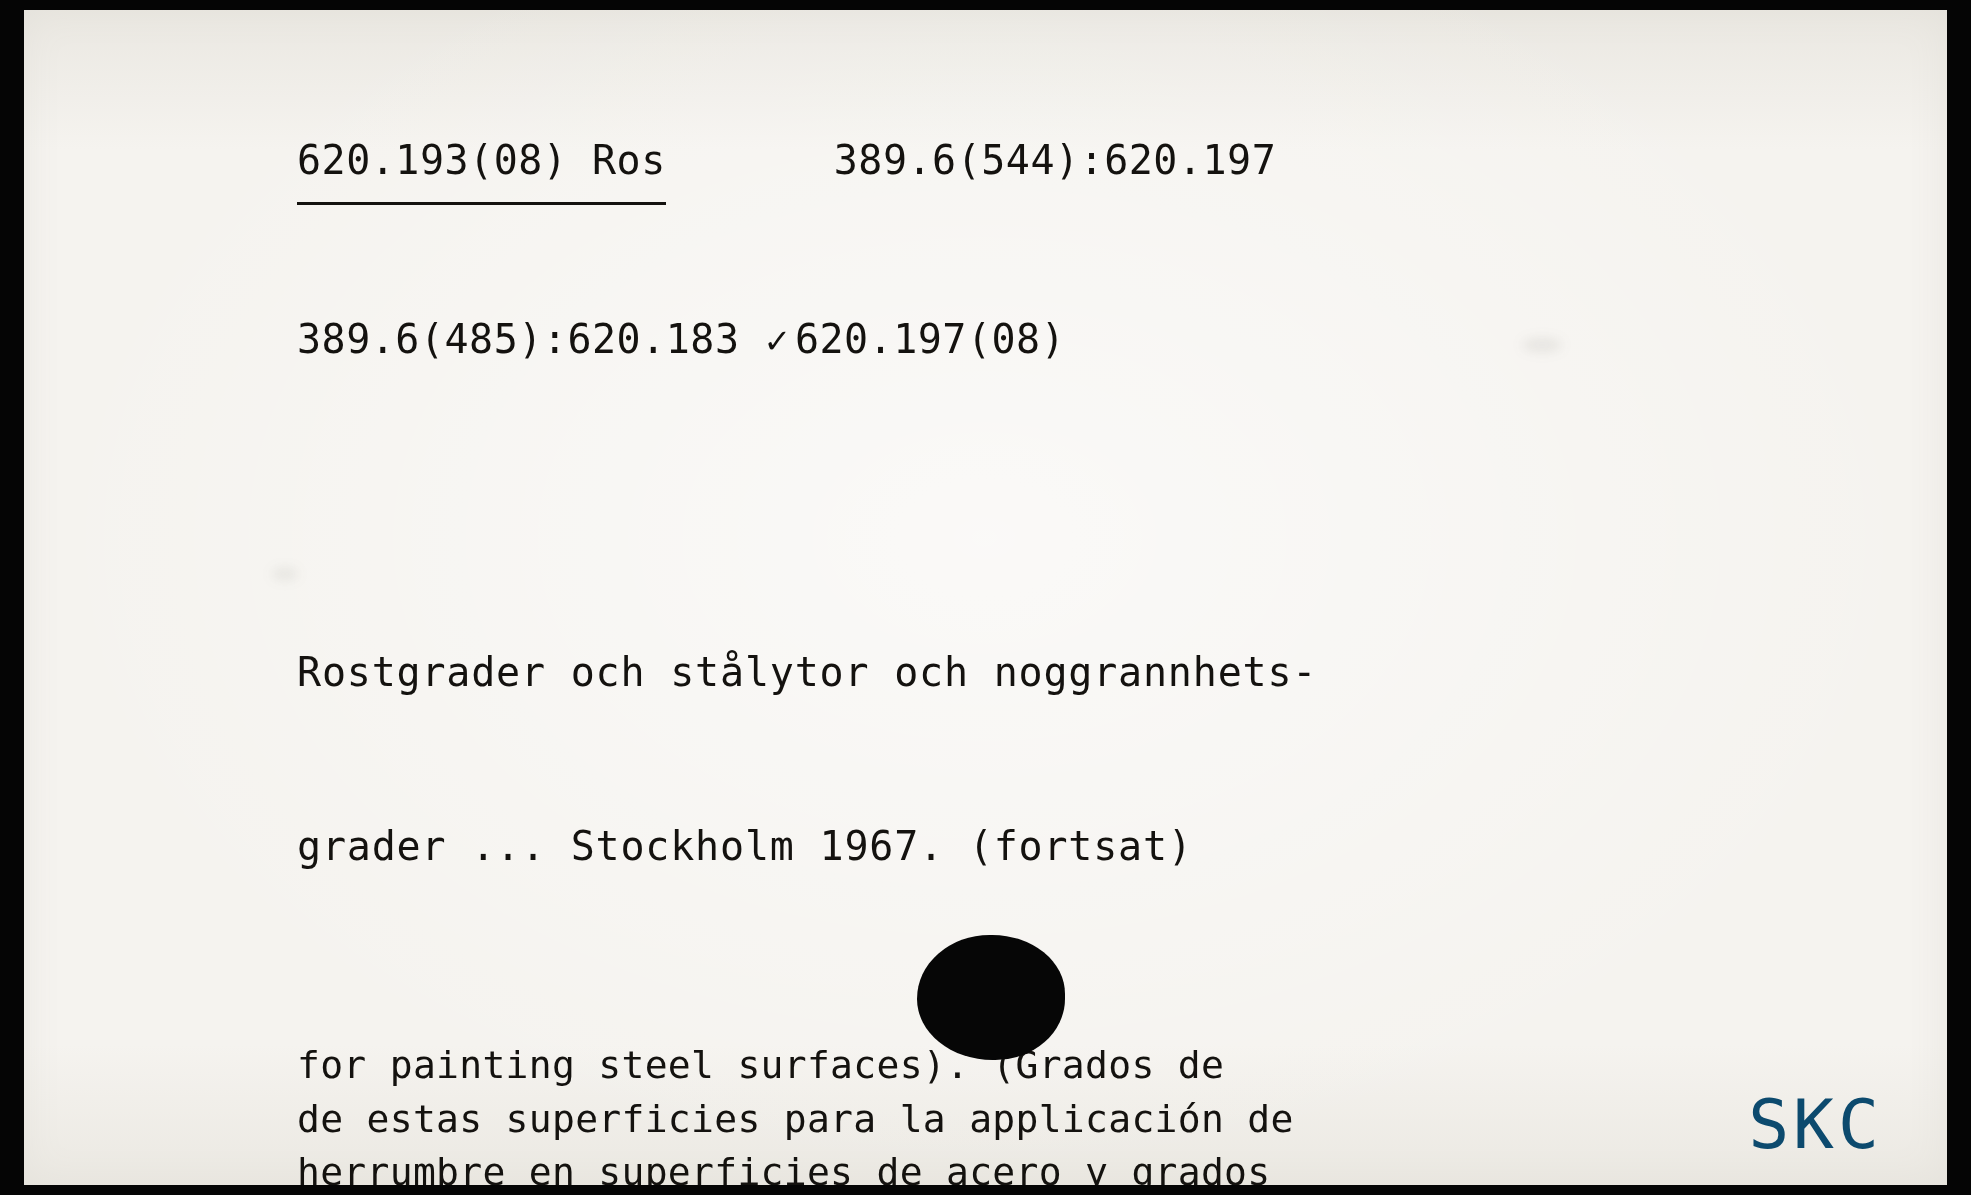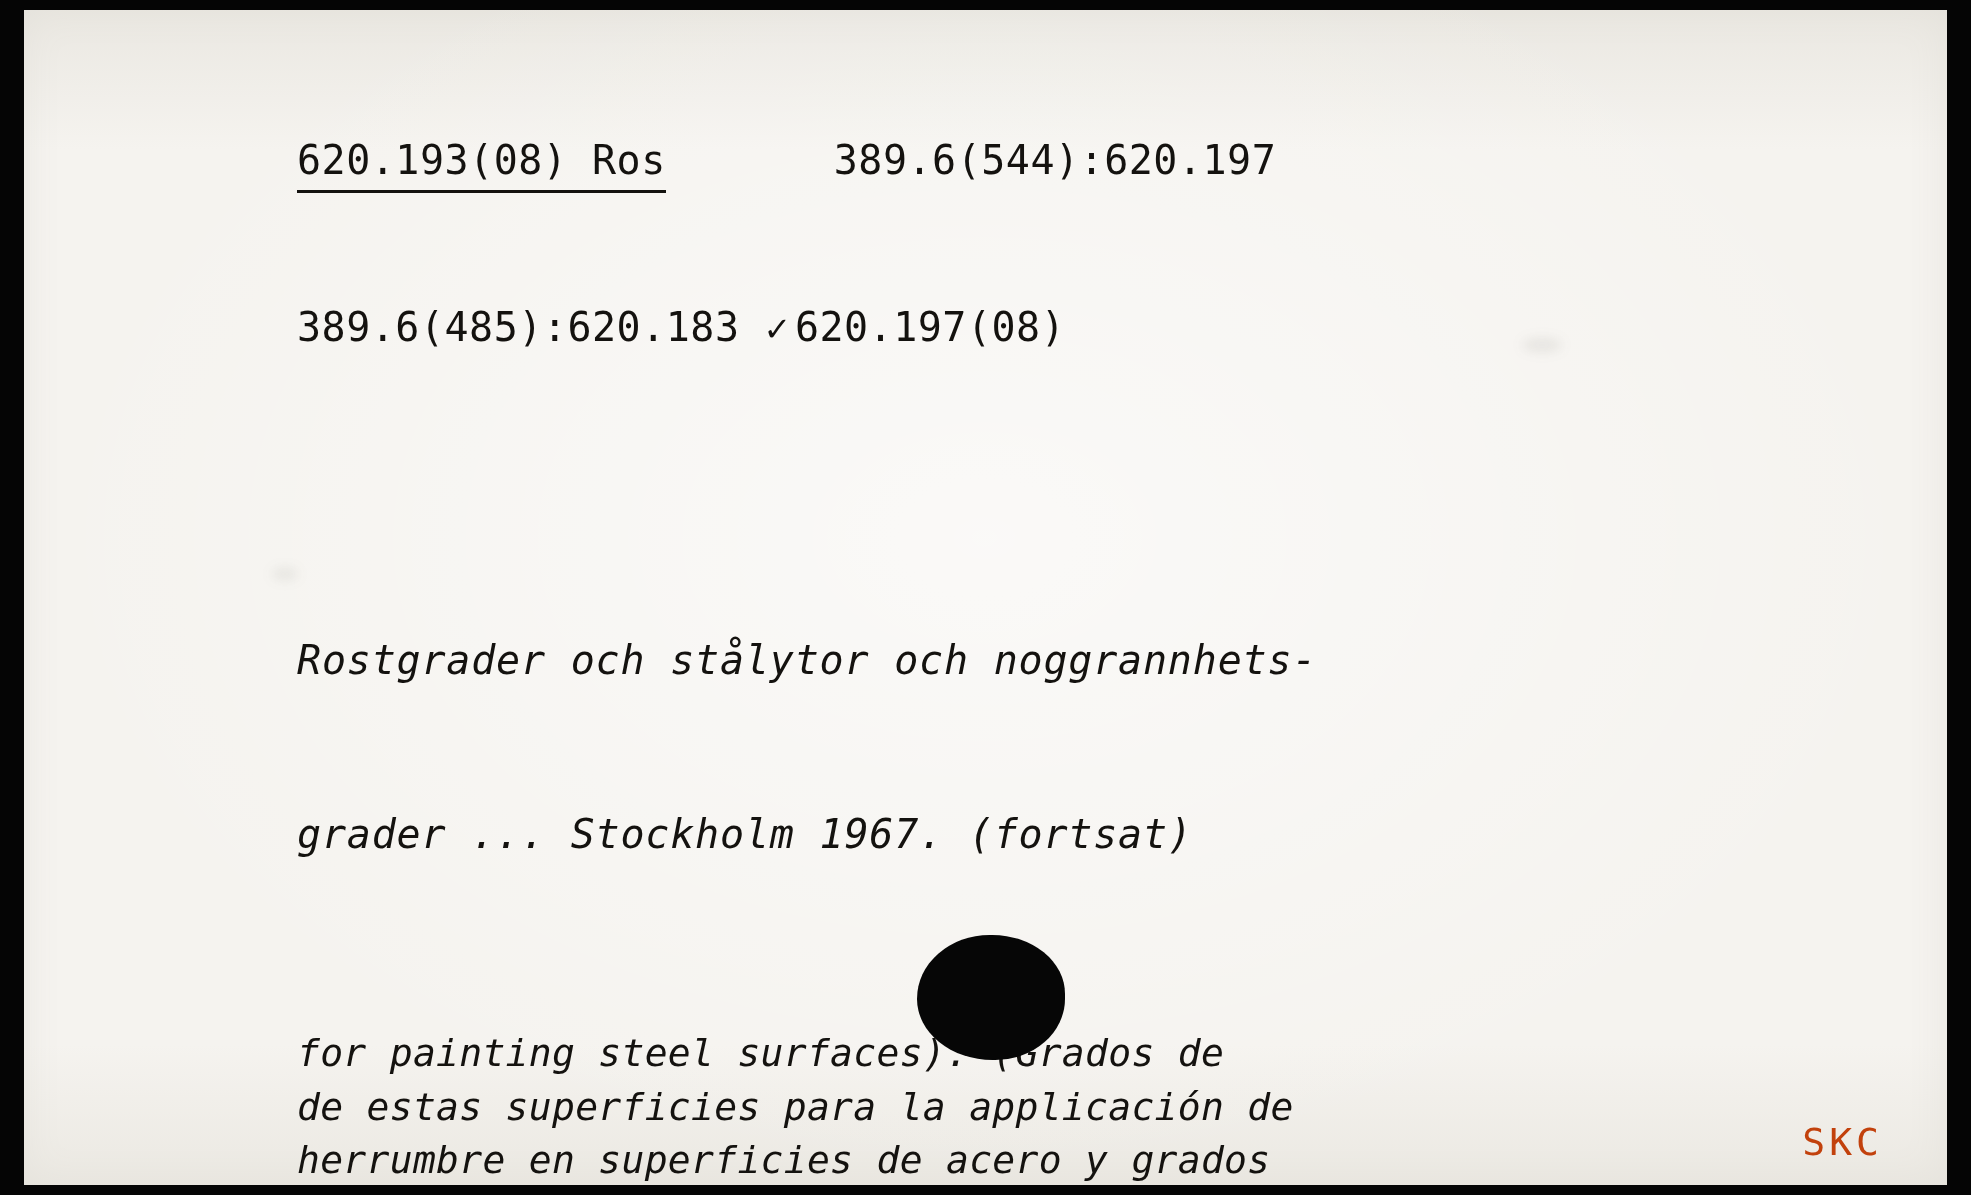--- a/index.html
+++ b/index.html
@@ -66,21 +66,21 @@
     line-height: 1.30;
     letter-spacing: 0.5px;
     white-space: pre;
   }
   .call-row {
     display: flex;
     align-items: baseline;
   }
   .call-primary {
     border-bottom: 3px solid #14120f;
-    padding-bottom: 4px;
+    padding-bottom: 16px;
     display: inline-block;
   }
   .call-secondary-right {
     margin-left: 168px;
   }
   .call-row2 {
     margin-top: 4px;
   }
   .check-mark {
     margin-left: 26px;
@@ -98,42 +98,41 @@
   }
 
   .body-block {
     margin-top: 48px;
     font-size: 38px;
     line-height: 1.40;
     letter-spacing: 0.3px;
   }
   .body-line {
     white-space: pre;
-    font-style: italic;
   }
 
   
   #ink-blot {
     position: absolute;
     left: 895px;
     top: 927px;
     width: 148px;
     height: 125px;
     background: #060606;
     border-radius: 50% 50% 48% 52% / 52% 48% 50% 50%;
   }
 
   
   #stamp {
     position: absolute;
     right: 64px;
     bottom: 22px;
-    font-size: 38px;
+    font-size: 68px;
     letter-spacing: 4px;
-    color: #c2410c;
+    color: #0c4a6e;
     font-family: "DejaVu Sans Mono", monospace;
   }
 
   
   .smudge {
     position: absolute;
     background: rgba(90,86,78,0.10);
     border-radius: 50%;
     filter: blur(6px);
     pointer-events: none;

